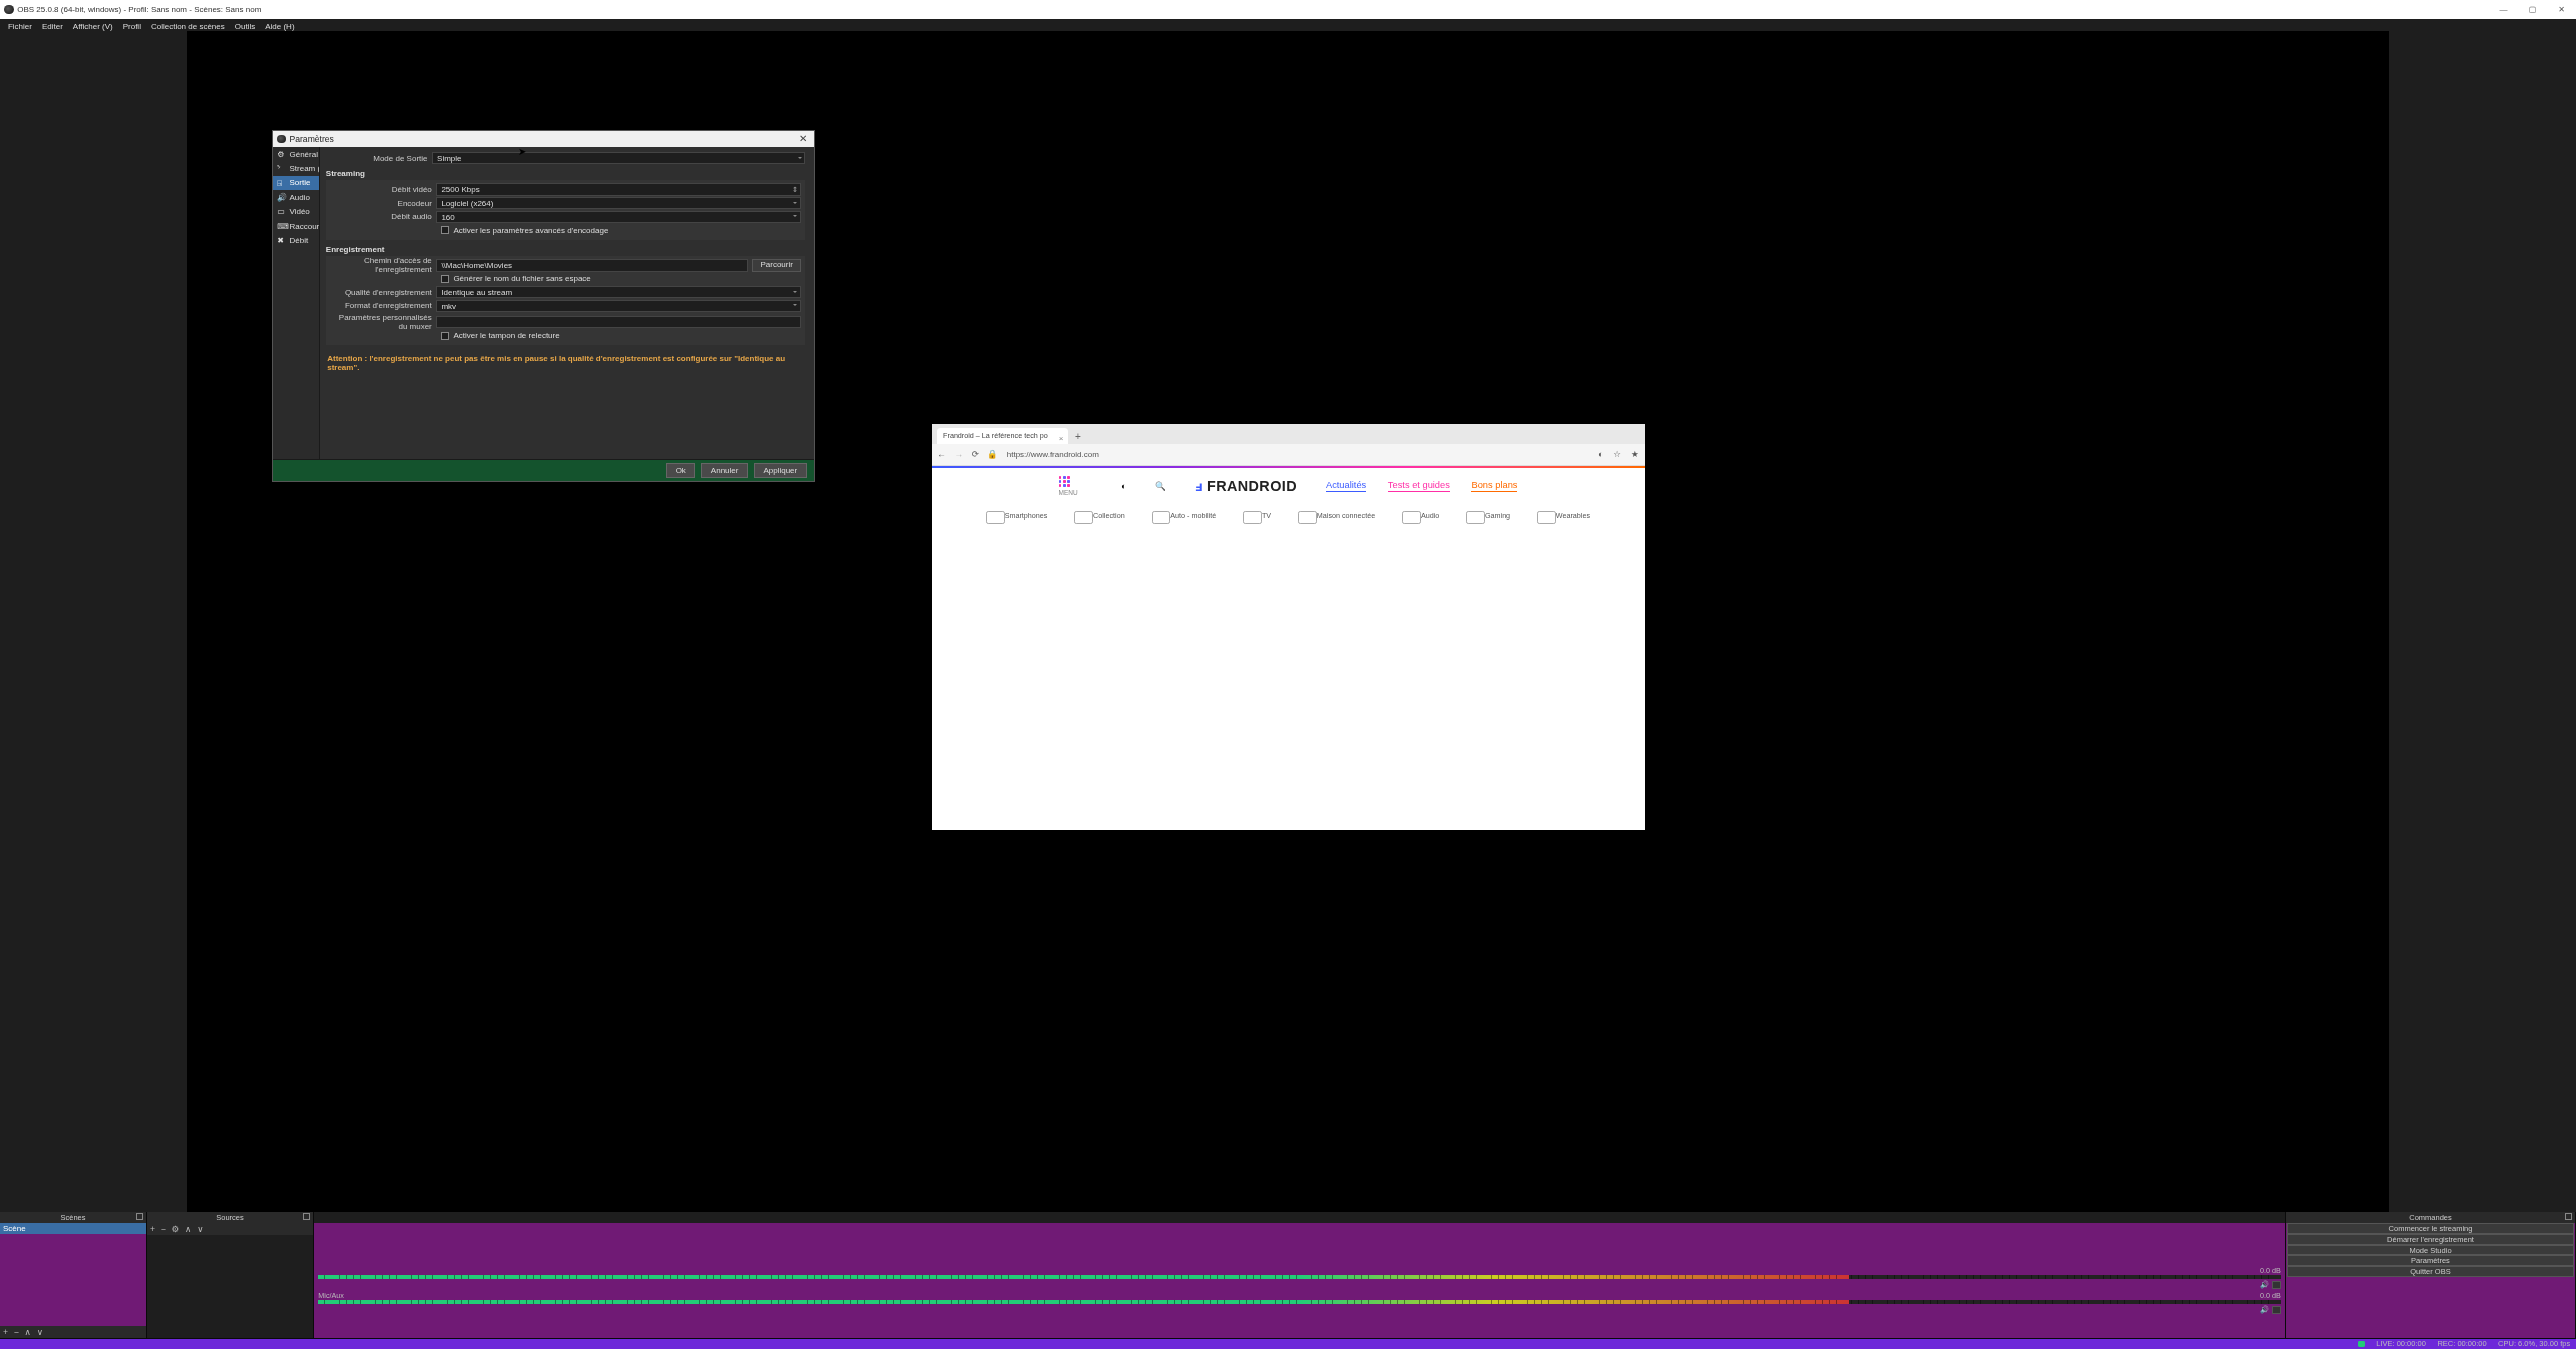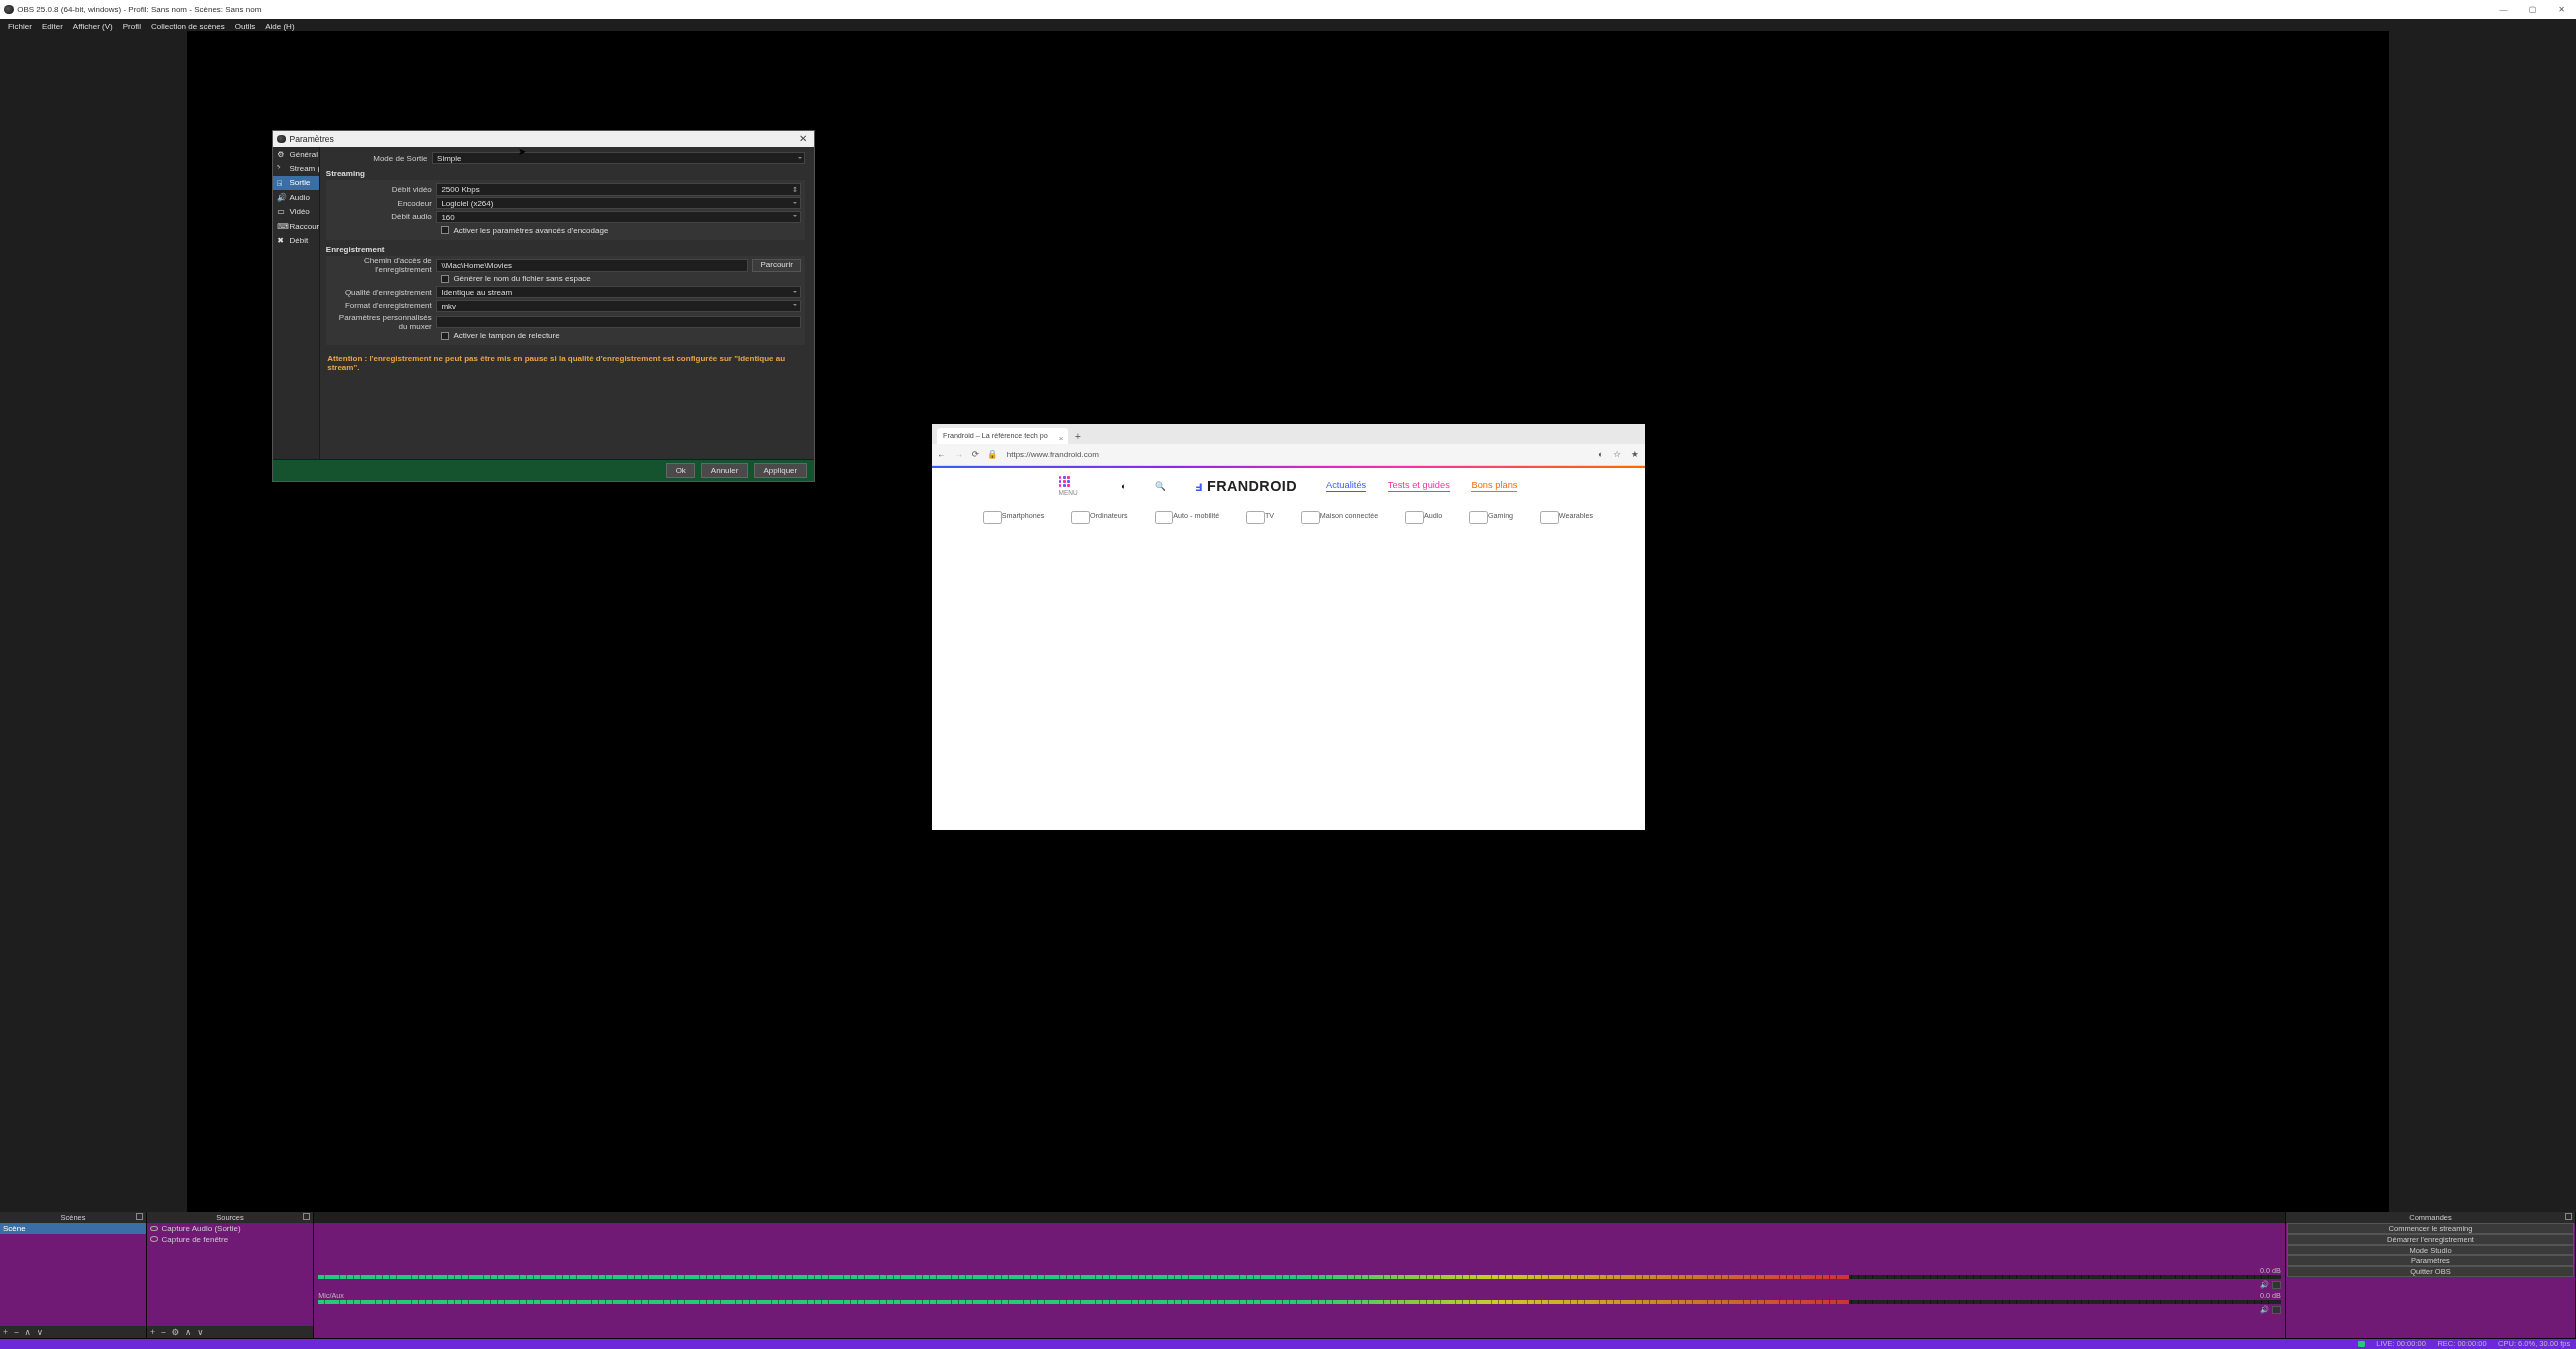--- a/index.html
+++ b/index.html
@@ -172,21 +172,21 @@
           <a class="n3">Bons plans</a>
         </div>
       </div>
       <div class="cat-row">
         <div class="cat">
             <div class="ico"></div>
             <span>Smartphones</span>
           </div>
         <div class="cat">
             <div class="ico"></div>
-            <span>Ordinateurs</span>
+            <span>Collection</span>
           </div>
         <div class="cat">
             <div class="ico"></div>
             <span>Auto - mobilité</span>
           </div>
         <div class="cat">
             <div class="ico"></div>
             <span>TV</span>
           </div>
         <div class="cat">
@@ -324,30 +324,20 @@
     </div>
     <div class="dock-footer">
       <span>+</span>
       <span>−</span>
       <span>∧</span>
       <span>∨</span>
     </div>
   </div>
   <div class="dock sources">
     <div class="dock-title"><span>Sources</span><div class="pop"></div></div>
-    <div class="dock-body">
-      <div class="list-item">
-          <span class="eye"></span>
-          <span>Capture Audio (Sortie)</span>
-        </div>
-      <div class="list-item">
-          <span class="eye"></span>
-          <span>Capture de fenêtre</span>
-        </div>
-    </div>
     <div class="dock-footer">
       <span>+</span>
       <span>−</span>
       <span>⚙</span>
       <span>∧</span>
       <span>∨</span>
     </div>
   </div>
   <div class="dock mixer">
     <div class="dock-title" style="visibility:hidden"><span>Mélangeur audio</span></div>

